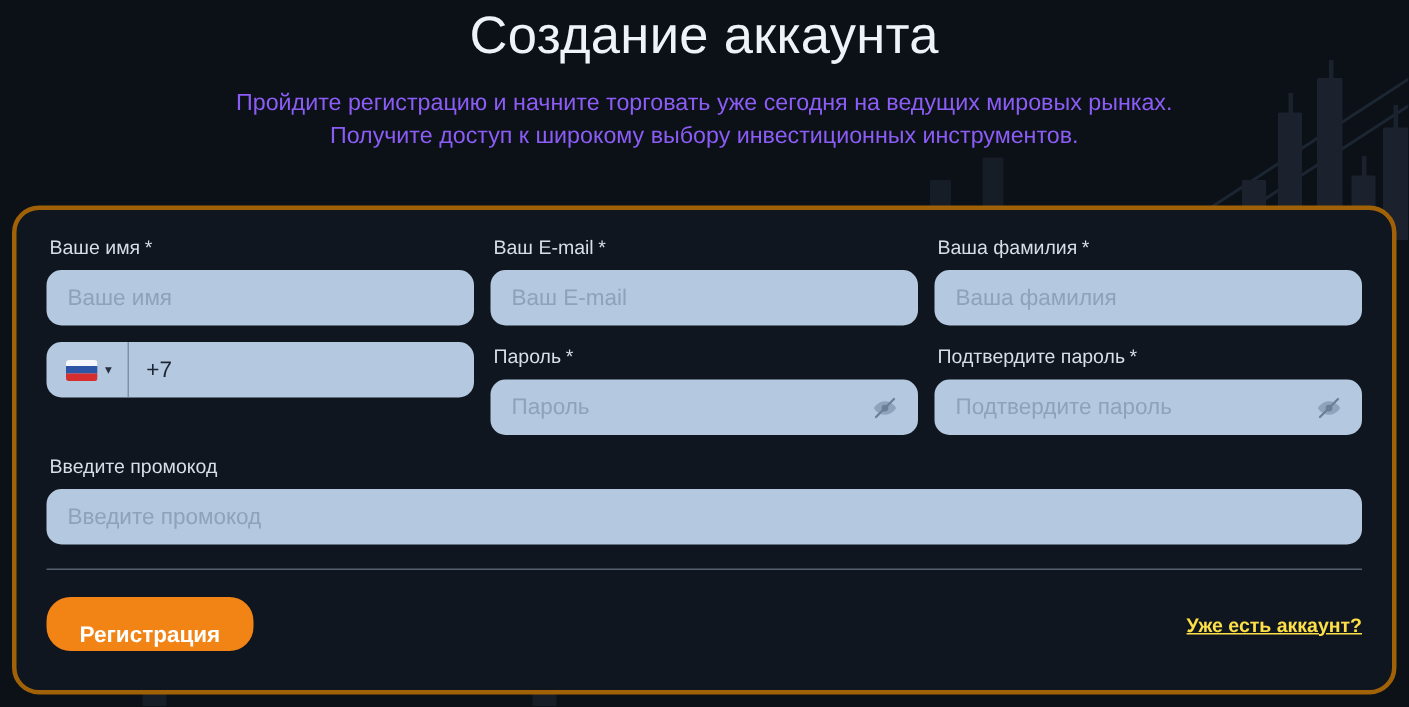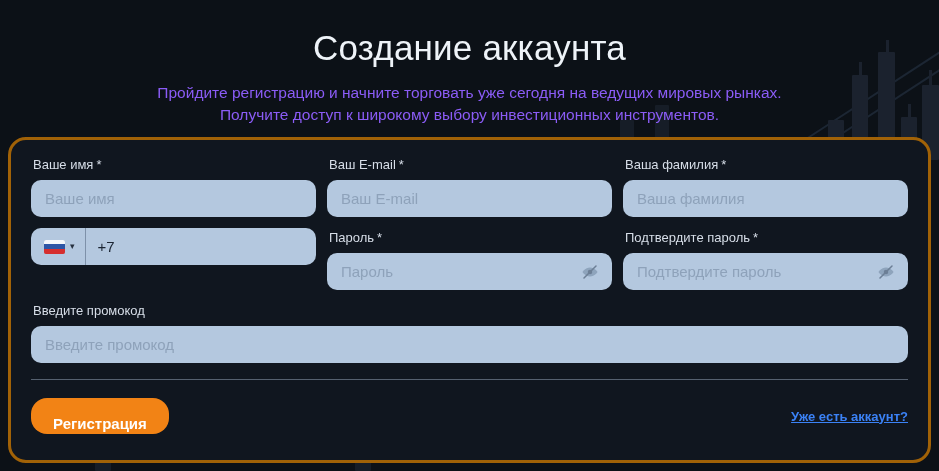--- a/index.html
+++ b/index.html
@@ -18,21 +18,21 @@
   .bg-deco { position: absolute; z-index: 0; }
   .candle { position: absolute; background: #1b222e; border-radius: 1px; }
   .wick   { position: absolute; background: #1b222e; width: 3px; }
   .trend-line {
     position: absolute; height: 2px; background: #1c2633;
     transform-origin: left center;
   }
   .faint { background: #161d27; }
 
   
-  .header { position: relative; z-index: 1; text-align: center; padding-top: 28px; }
+  .header { position: relative; z-index: 1; text-align: center; padding-top: 4px; }
   .page-title {
     color: #eef3f8;
     font-size: 35px;
     font-weight: 500;
     letter-spacing: .2px;
   }
   .page-subtitle {
     margin-top: 14px;
     color: #8b5cf6;
     font-size: 15.5px;
@@ -155,21 +155,21 @@
     font-size: 12.5px;
     line-height: 1.4;
   }
   .agreement .link {
     color: #f0f4f9;
     font-weight: 700;
     cursor: pointer;
   }
   .footer-spacer { flex: 1; }
   .login-link {
-    color: #3b82f6;
+    color: #fde047;
     font-size: 13px;
     font-weight: 700;
     text-decoration: underline;
     cursor: pointer;
     white-space: nowrap;
   }
 </style>
 </head>
 <body>
 

